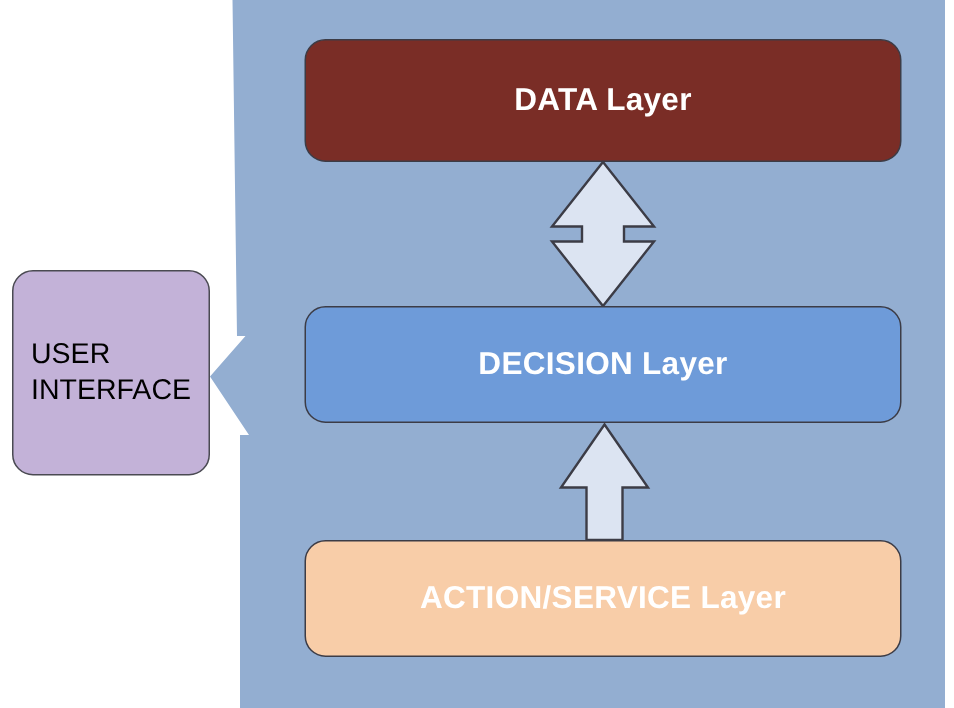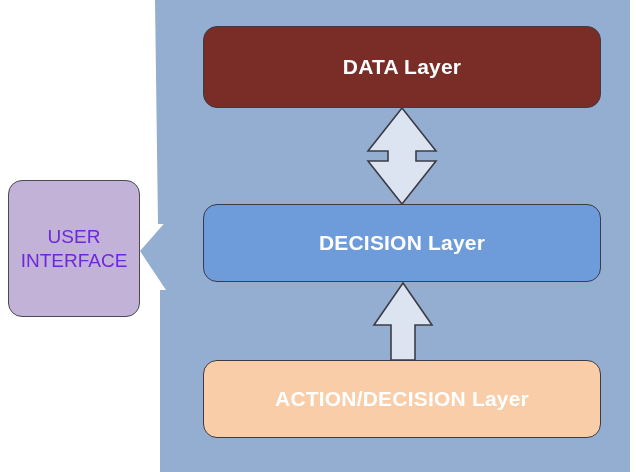--- a/index.html
+++ b/index.html
@@ -70,23 +70,23 @@
     background: #c3b2d8;
     border: 1px solid #4a4a52;
     border-radius: 14px;
     box-sizing: border-box;
     display: flex;
     align-items: center;
     justify-content: center;
   }
   .ui-label {
     font-size: 19px;
-    color: #6d28d9;
+    color: #000000;
     line-height: 1.25;
-    text-align: center;
+    text-align: left;
     white-space: pre-line;
   }
   .arrow-svg {
     position: absolute;
   }
   #arrow-data-decision {
     left: 366px;
     top: 107px;
     width: 72px;
     height: 98px;
@@ -145,21 +145,21 @@
              L 60 43
              L 43 43
              L 43 78
              L 19 78
              L 19 43
              L 2 43
              Z" fill="#dce4f2" stroke="#3c3c46" stroke-width="1.6" stroke-linejoin="miter"></path>
   </svg>
 
   <div class="layer-box" id="box-action">
-    <span class="layer-label">ACTION/DECISION Layer</span>
+    <span class="layer-label">ACTION/SERVICE Layer</span>
   </div>
 
   <div id="box-ui">
     <span class="ui-label">USER
 INTERFACE</span>
   </div>
 
 </div>
 
 </body></html>

